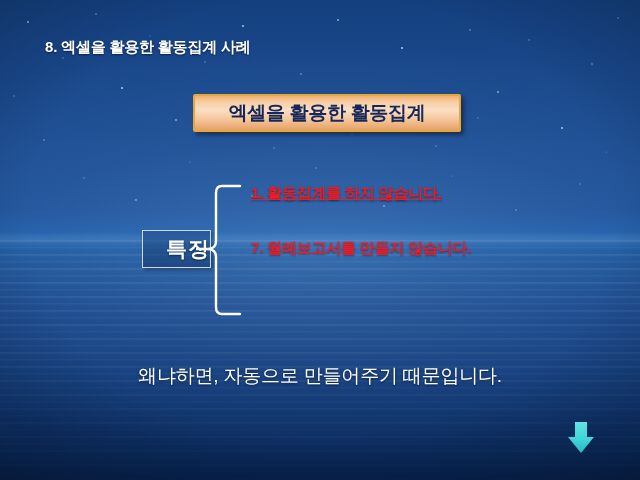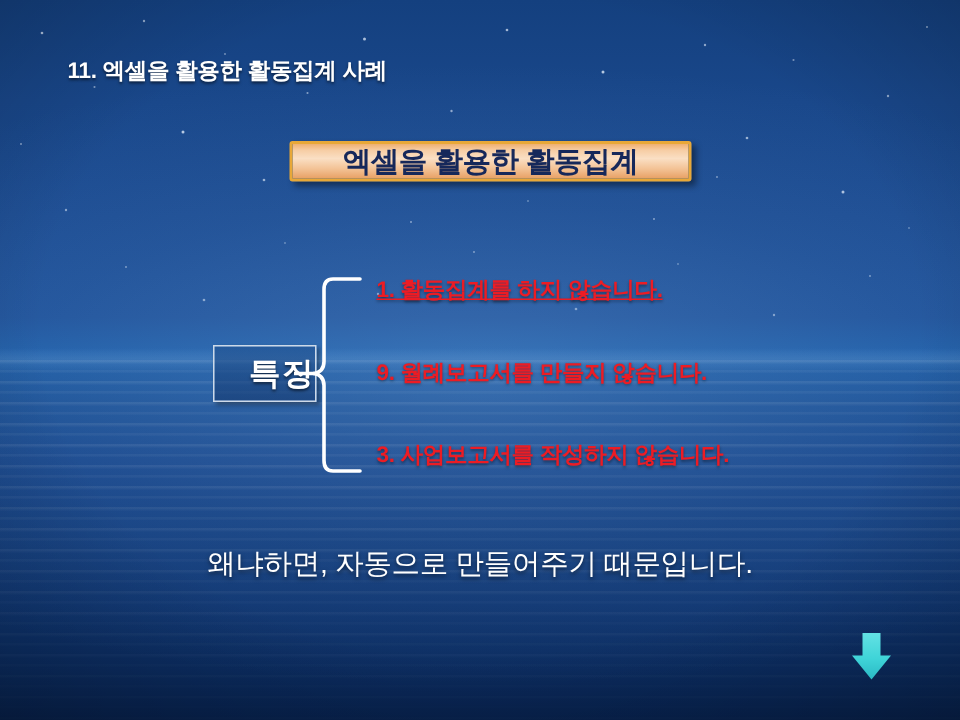--- a/index.html
+++ b/index.html
@@ -81,21 +81,21 @@
     text-shadow: 0 1px 2px rgba(0,0,0,0.55);
     white-space: nowrap;
   }
 
   
   #title-box {
     position: absolute;
     left: 193px;
     top: 94px;
     width: 268px;
-    height: 27px;
+    height: 38px;
     box-sizing: border-box;
     border: 2px solid #e8a838;
     border-radius: 2px;
     background: linear-gradient(to bottom,
         #f0b070 0%,
         #f6cda4 18%,
         #fadfc4 42%,
         #f3c295 72%,
         #e8a165 100%);
     box-shadow: 3px 3px 4px rgba(0,0,0,0.42);
@@ -212,40 +212,39 @@
       <circle cx="352" cy="134" r="0.6" opacity=".4"></circle>
       <circle cx="478" cy="118" r="0.7" opacity=".45"></circle>
       <circle cx="606" cy="152" r="0.6" opacity=".4"></circle>
     </g>
   </svg>
 
   <div id="horizon"></div>
   <div id="water"></div>
   <div id="vignette"></div>
 
-  <div id="heading">11. 엑셀을 활용한 활동집계 사례</div>
+  <div id="heading">8. 엑셀을 활용한 활동집계 사례</div>
 
   <div id="title-box">
     <span id="title-text">엑셀을 활용한 활동집계</span>
   </div>
 
   <div id="feature-box">
     <span id="feature-text">특징</span>
   </div>
 
   <svg id="brace" width="72" height="140" viewBox="0 0 72 140">
     <g fill="none" stroke="#ffffff" stroke-width="2.4" stroke-linecap="round" stroke-linejoin="round">
       <path d="M 44 6 L 26 6 Q 20 6 20 13 L 20 61 Q 20 68 13 69 Q 20 70 20 77 L 20 127 Q 20 134 26 134 L 44 134"></path>
       <path d="M 13 69 L 0 69"></path>
     </g>
   </svg>
 
   <div class="list-item" id="item-0">1. 활동집계를 하지 않습니다.</div>
-  <div class="list-item" id="item-1">9. 월례보고서를 만들지 않습니다.</div>
-  <div class="list-item" id="item-2">3. 사업보고서를 작성하지 않습니다.</div>
+  <div class="list-item" id="item-1">7. 월례보고서를 만들지 않습니다.</div>
 
   <div id="conclusion">왜냐하면, 자동으로 만들어주기 때문입니다.</div>
 
   <svg id="next-arrow" width="30" height="38" viewBox="0 0 30 38">
     <defs>
       <linearGradient id="arrowGrad" x1="0" y1="0" x2="0" y2="1">
         <stop offset="0%" stop-color="#63e2e4"></stop>
         <stop offset="55%" stop-color="#3fd4d8"></stop>
         <stop offset="100%" stop-color="#2ab9c4"></stop>
       </linearGradient>

